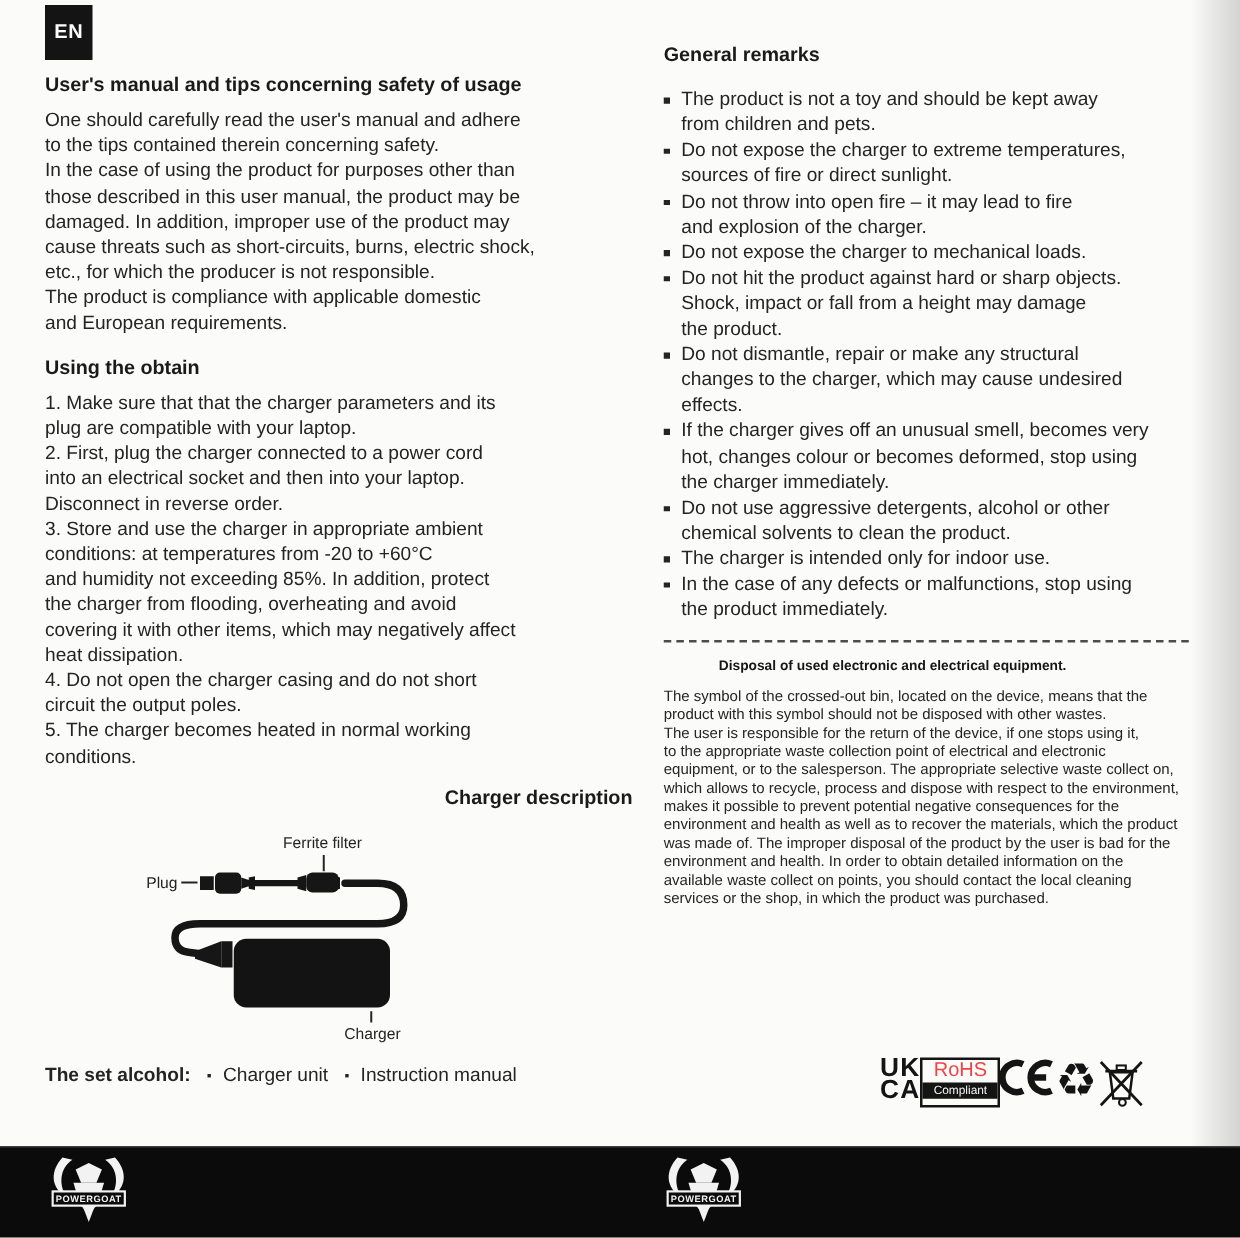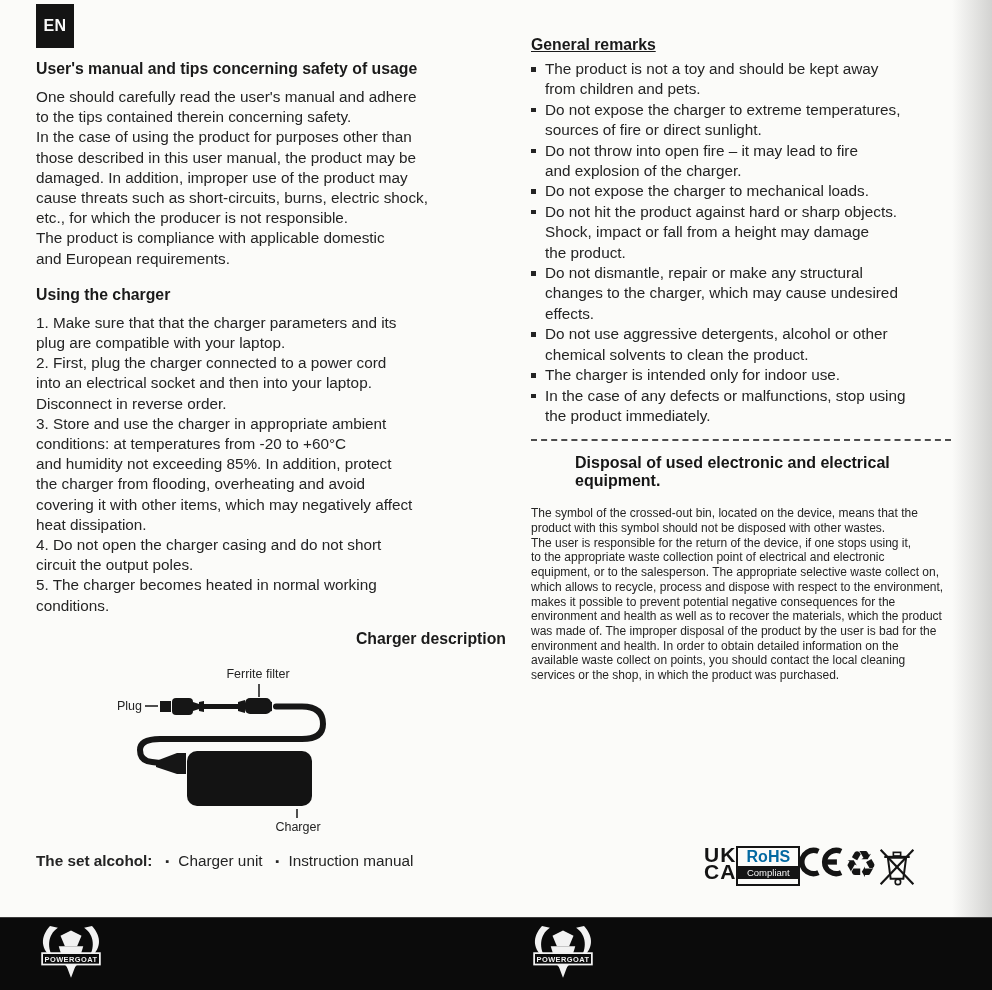--- a/index.html
+++ b/index.html
@@ -22,31 +22,31 @@
   .body-text{font-size:15.3px;line-height:20.2px;white-space:pre-line;margin:0;}
   .intro{margin-top:9px;}
   .h-using{margin-top:17px;}
   .steps{margin-top:9px;}
   .h-desc{margin-top:14px;text-align:right;}
   .diagram{margin-top:6px;width:466px;height:186px;position:relative;}
   .set-includes{margin-top:12px;font-size:15.3px;}
   .set-includes .lbl{font-weight:bold;}
   .inc-item::before{content:"▪";font-size:11px;margin:0 9px 0 13px;position:relative;top:-1px;}
   
-  .h-general{margin-bottom:5px;text-decoration:underline;}
+  .h-general{margin-bottom:16px;}
   .bullet{font-size:15.3px;line-height:20.4px;white-space:pre-line;position:relative;padding-left:14px;}
   .bullet::before{content:"";position:absolute;left:0;top:8px;width:4.5px;height:4.5px;background:#242424;}
   .dashed-sep{border:none;border-top:2px dashed #4c4c4c;margin:13px 0 0 0;width:420px;}
-  .h-disposal{font-size:16px;margin-top:13px;color:#161616;padding-left:44px;}
+  .h-disposal{font-size:11px;margin-top:13px;color:#161616;padding-left:44px;}
   .disposal-text{font-size:12px;line-height:14.7px;white-space:pre-line;margin-top:5px;width:450px;}
   
   .marks{position:absolute;left:704px;top:846px;display:flex;}
   .ukca{font-weight:bold;font-size:21px;line-height:17px;color:#141414;letter-spacing:1px;}
   .rohs{border:2.5px solid #141414;width:60px;text-align:center;background:#fbfbf9;}
-  .rohs .top{font-weight:bold;font-size:16px;line-height:18px;color:#0369a1;}
+  .rohs .top{font-weight:normal;font-size:16px;line-height:18px;color:#ef4444;}
   .rohs .bottom{background:#141414;color:#f6f6f6;font-size:9.5px;line-height:13px;padding:0 1px;}
   .recycle{font-family:"DejaVu Sans",sans-serif;font-size:37px;line-height:37px;color:#141414;}
   
   .footer{position:absolute;left:0;bottom:0;width:992px;height:72px;background:#0b0b0b;border-top:1px solid #3c3c3c;}
   .goat{position:absolute;top:5px;}
   .goat.g1{left:36px;}
   .goat.g2{left:528px;}
 </style>
 </head>
 <body>
@@ -61,21 +61,21 @@
   <h1>User's manual and tips concerning safety of usage</h1>
   <p class="body-text intro">One should carefully read the user's manual and adhere
 to the tips contained therein concerning safety.
 In the case of using the product for purposes other than
 those described in this user manual, the product may be
 damaged. In addition, improper use of the product may
 cause threats such as short-circuits, burns, electric shock,
 etc., for which the producer is not responsible.
 The product is compliance with applicable domestic
 and European requirements.</p>
-  <h2 class="h-using">Using the charger</h2>
+  <h2 class="h-using">Using the obtain</h2>
   <p class="body-text steps">1. Make sure that that the charger parameters and its
 plug are compatible with your laptop.
 2. First, plug the charger connected to a power cord
 into an electrical socket and then into your laptop.
 Disconnect in reverse order.
 3. Store and use the charger in appropriate ambient
 conditions: at temperatures from -20 to +60°C
 and humidity not exceeding 85%. In addition, protect
 the charger from flooding, overheating and avoid
 covering it with other items, which may negatively affect
@@ -136,20 +136,23 @@
 sources of fire or direct sunlight.</div>
   <div class="bullet">Do not throw into open fire – it may lead to fire
 and explosion of the charger.</div>
   <div class="bullet">Do not expose the charger to mechanical loads.</div>
   <div class="bullet">Do not hit the product against hard or sharp objects.
 Shock, impact or fall from a height may damage
 the product.</div>
   <div class="bullet">Do not dismantle, repair or make any structural
 changes to the charger, which may cause undesired
 effects.</div>
+  <div class="bullet">If the charger gives off an unusual smell, becomes very
+hot, changes colour or becomes deformed, stop using
+the charger immediately.</div>
   <div class="bullet">Do not use aggressive detergents, alcohol or other
 chemical solvents to clean the product.</div>
   <div class="bullet">The charger is intended only for indoor use.</div>
   <div class="bullet">In the case of any defects or malfunctions, stop using
 the product immediately.</div>
 
   <hr class="dashed-sep">
 
   <h3 class="h-disposal">Disposal of used electronic and electrical equipment.</h3>
   <p class="disposal-text">The symbol of the crossed-out bin, located on the device, means that the

